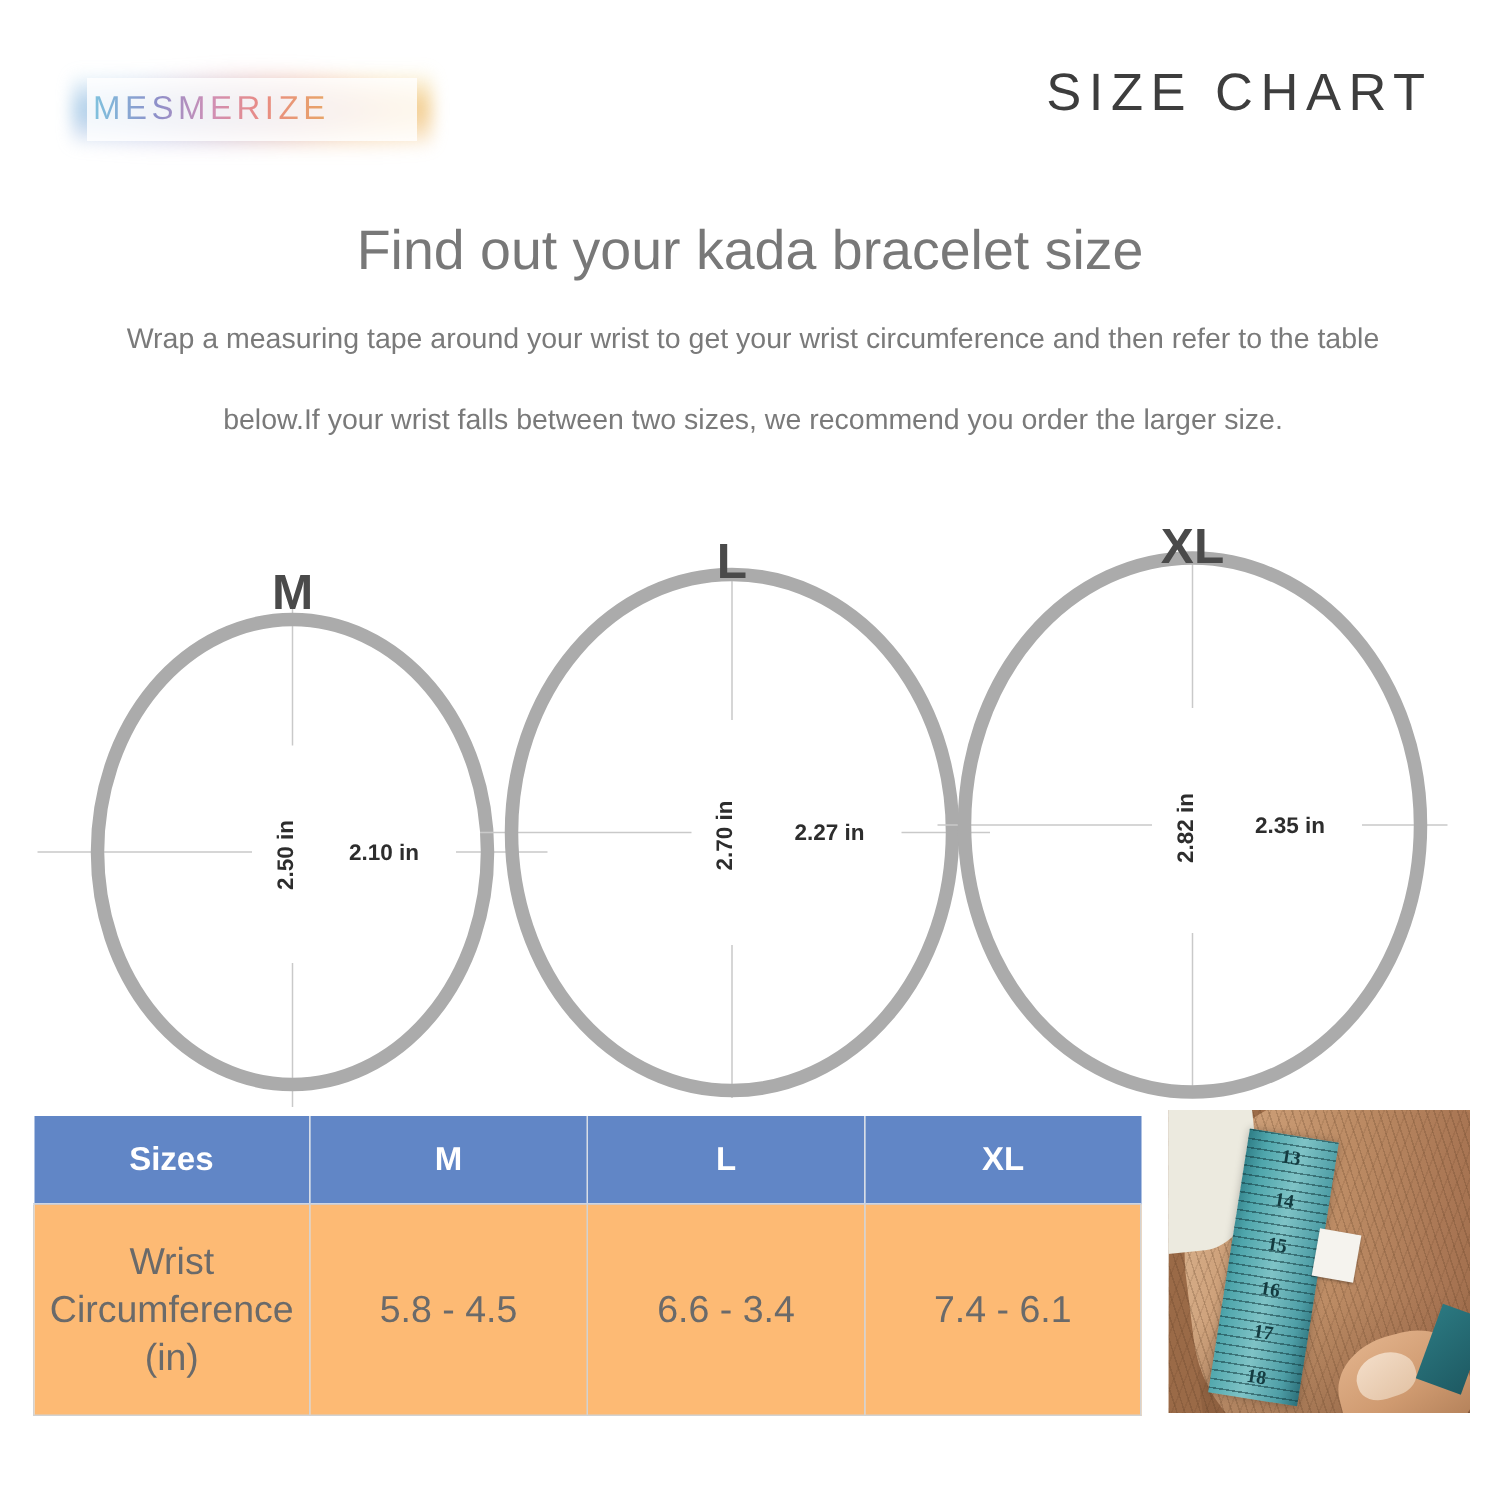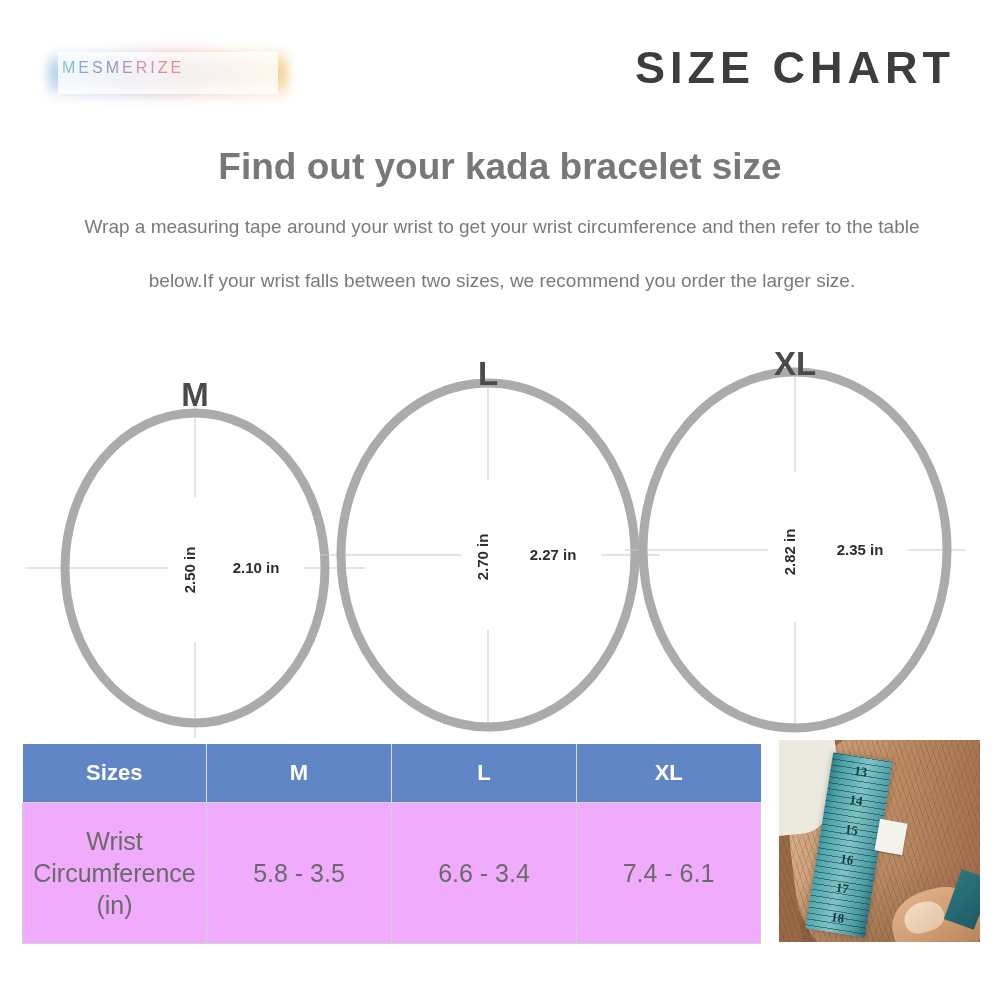--- a/index.html
+++ b/index.html
@@ -41,21 +41,21 @@
     position: absolute;
     left: 10px; top: 8px;
     width: 220px; height: 42px;
     background: rgba(255,255,255,0.82);
   }
   .logo-text {
     position: absolute;
     left: 14px;
     top: 15px;
     width: 216px;
-    font-size: 16px;
+    font-size: 22px;
     letter-spacing: 3px;
     font-weight: 400;
     white-space: nowrap;
     background: linear-gradient(90deg,
         #7fc2de 0%,
         #8e8fc9 20%,
         #cf8fb6 36%,
         #e98b84 52%,
         #e8a26a 70%,
         #e3c468 86%,
@@ -63,35 +63,35 @@
     -webkit-background-clip: text;
     background-clip: text;
     color: transparent;
     -webkit-text-fill-color: transparent;
   }
 
   .size-chart-title {
     position: absolute;
     right: 45px;
     top: 42px;
-    font-size: 45px;
-    font-weight: 700;
+    font-size: 35px;
+    font-weight: 400;
     letter-spacing: 5px;
     color: #3d3d3d;
     white-space: nowrap;
   }
 
   
   .headline {
     position: absolute;
     left: 0; right: 0;
     top: 146px;
     text-align: center;
     font-size: 37px;
-    font-weight: 700;
+    font-weight: 400;
     color: #787878;
   }
   .intro {
     position: absolute;
     left: 52px;
     top: 200px;
     width: 900px;
     text-align: center;
     font-size: 19px;
     line-height: 54px;
@@ -141,21 +141,21 @@
     border-bottom: 1px solid #cfd6e2;
   }
   .size-table th:last-child { border-right: none; }
   .size-table td {
     height: 138px;
     font-size: 25px;
     color: #6a6a6a;
     text-align: center;
     border: 1px solid #d2d2d2;
     line-height: 32px;
-    background: #f0abfc;
+    background: #fdba74;
   }
   .size-table col.c1 { width: 184px; }
   .size-table col.c2 { width: 185px; }
   .size-table col.c3 { width: 185px; }
   .size-table col.c4 { width: 184px; }
 
   
   .photo {
     position: absolute;
     left: 779px;
@@ -337,21 +337,21 @@
     <tr>
       <th>Sizes</th>
       <th>M</th>
       <th>L</th>
       <th>XL</th>
     </tr>
   </thead>
   <tbody>
     <tr>
       <td>Wrist Circumference (in)</td>
-      <td>5.8 - 3.5</td>
+      <td>5.8 - 4.5</td>
       <td>6.6 - 3.4</td>
       <td>7.4 - 6.1</td>
     </tr>
   </tbody>
 </table>
 
 <div class="photo">
   <div class="photo-bg"></div>
   <div class="photo-arm">
     <div class="photo-arm-shade"></div>

